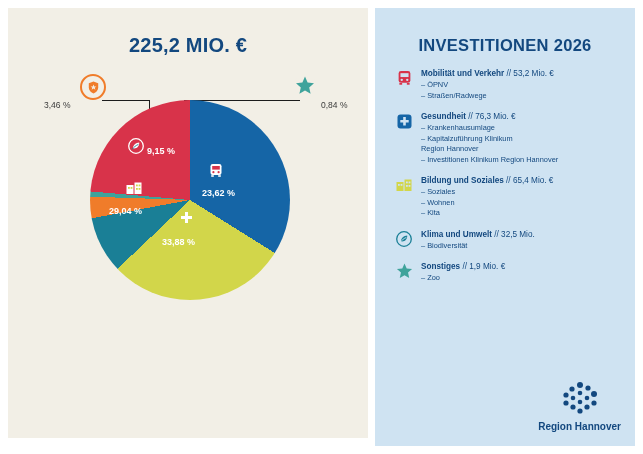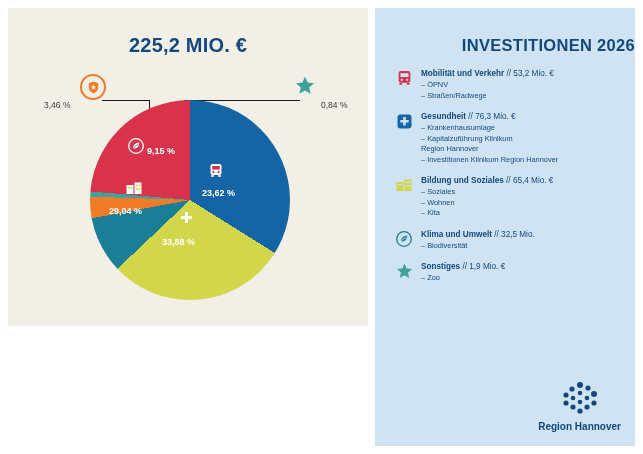--- a/index.html
+++ b/index.html
@@ -19,21 +19,21 @@
     height: 454px;
     background: #ffffff;
     box-sizing: border-box;
   }
   
   .left-panel {
     position: absolute;
     left: 8px;
     top: 8px;
     width: 360px;
-    height: 318px;
+    height: 430px;
     background: #f2efe6;
   }
   .chart-title {
     position: absolute;
     top: 26px;
     left: 0;
     width: 360px;
     text-align: center;
     font-size: 20px;
     font-weight: bold;
@@ -97,21 +97,21 @@
     top: 8px;
     width: 260px;
     height: 438px;
     background: #cfe3f2;
   }
   .right-title {
     position: absolute;
     top: 28px;
     left: 0;
     width: 260px;
-    text-align: right;
+    text-align: center;
     font-size: 16.5px;
     font-weight: bold;
     color: #13487f;
     letter-spacing: 0.3px;
   }
   .legend {
     position: absolute;
     top: 60px;
     left: 20px;
     width: 238px;

